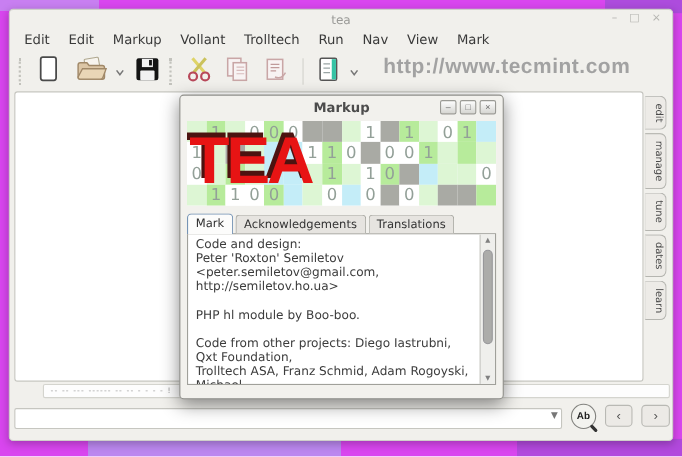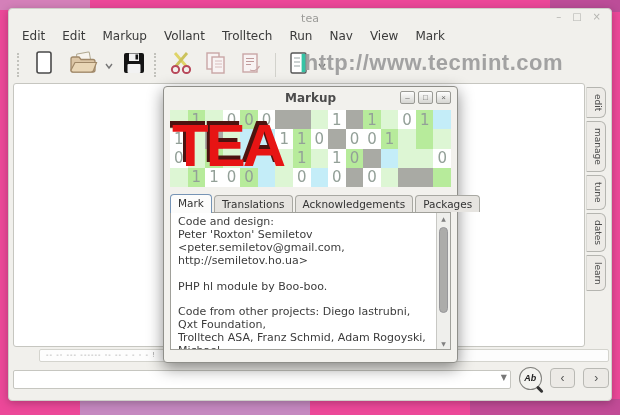--- a/index.html
+++ b/index.html
@@ -26,21 +26,21 @@
   .menubar { display:flex; gap:17px; padding:3px 0 3px 13px; font-size:12px; color:#3a3a3a; }
   .menu-item { cursor:default; }
 
   .toolbar { position:relative; height:37px; display:flex; align-items:center;
              padding-left:8px; gap:5px; }
   .handle { width:4px; height:24px; border-left:2px dotted #c2c2bc; margin-right:3px; }
   .tbtn { width:30px; height:31px; display:flex; align-items:center; justify-content:center;
           background:transparent; border:none; }
   .vsep { width:1px; height:24px; background:#d2d2cc; margin:0 4px; }
   .chev { margin-left:-3px; }
-  .watermark { position:absolute; right:48px; top:4px; font-size:22px; font-weight:bold;
+  .watermark { position:absolute; right:38px; top:4px; font-size:19px; font-weight:bold;
                color:#a2a2a2; font-family:"Liberation Sans", sans-serif; letter-spacing:.5px; }
 
   .editor { position:absolute; left:4px; top:74px; width:572px; height:264px;
             background:#fff; border:1px solid #c6c6c0; border-radius:3px; }
 
   .side-tabs { position:absolute; left:577px; top:78px; width:26px;
                display:flex; flex-direction:column; gap:3px; }
   .side-tab { writing-mode:vertical-rl; padding:6px 2px; font-size:9px; color:#4a4a4a;
               background:#edebe7; border:1px solid #b5b5b0; border-left:1px solid #d9d9d4;
               border-radius:0 6px 6px 0; text-align:center; width:20px; }
@@ -51,21 +51,21 @@
                overflow:hidden; letter-spacing:1px; }
 
   .searchrow { position:absolute; left:4px; top:357px; width:596px; height:24px;
                display:flex; align-items:center; gap:8px; }
   .combo { position:relative; width:505px; height:19px; }
   .combo input { width:100%; height:100%; border:1px solid #c6c6c0; border-radius:2px;
                  background:#fff; font-size:11px; padding:0 18px 0 4px; outline:none; }
   .combo .arrow { position:absolute; right:4px; top:4px; font-size:8px; color:#777; }
   .find-btn { position:relative; width:23px; height:23px; border-radius:50%;
               background:#f3f3ef; border:1px solid #82827e; font-size:9px; font-weight:bold;
-              color:#222; display:flex; align-items:center; justify-content:center;font-style:italic; }
+              color:#222; display:flex; align-items:center; justify-content:center; }
   .find-btn::after { content:""; position:absolute; right:-3px; bottom:-2px; width:8px; height:2.5px;
                      background:#333; transform:rotate(45deg); border-radius:2px; }
   .nav-btn { width:26px; height:20px; background:#eceae6; border:1px solid #b9b9b4;
              border-radius:4px; color:#555; font-size:12px; line-height:16px; text-align:center; }
 
   
   .dialog { position:absolute; left:163px; top:86px; width:295px; height:277px;
             background:#f2f1ed; border:1px solid #8f8f8a; border-radius:4px;
             box-shadow:0 5px 16px rgba(0,0,0,.45); z-index:5; }
   .dlg-titlebar { position:relative; height:22px; }
@@ -100,21 +100,21 @@
   .vscroll { position:absolute; right:0; top:0; bottom:0; width:14px; background:#efefec;
              border-left:1px solid #c8c8c4; }
   .scroll-arrow { position:absolute; left:0; right:0; text-align:center; font-size:6px; color:#808080; }
   .arr-up { top:2px; } .arr-down { bottom:2px; }
   .thumb { position:absolute; left:2px; right:2px; top:14px; height:86px; background:#acacaa;
            border:1px solid #97979a; border-radius:6px; }
 </style>
 </head>
 <body>
 
-<div class="desktop" style="background: #ec4899;">
+<div class="desktop" style="background: #d946ef;">
   <div class="patch p1"></div>
   <div class="patch p2"></div>
   <div class="patch p3"></div>
   <div class="patch p4"></div>
 
   <div class="window">
     <div class="titlebar">
       <span class="title">tea</span>
       <span class="win-controls">
         <span>–</span>
@@ -299,23 +299,22 @@
           <div class="cell" style="background: rgb(221, 246, 212); color: rgb(147, 160, 152);"></div>
           <div class="cell" style="background: rgb(169, 170, 164); color: rgb(147, 160, 152);"></div>
           <div class="cell" style="background: rgb(169, 170, 164); color: rgb(147, 160, 152);"></div>
           <div class="cell" style="background: rgb(183, 235, 155); color: rgb(147, 160, 152);"></div>
         </div>
       <div class="logo-text" style="color: rgb(231, 20, 20);">TEA</div>
     </div>
 
     <div class="dlg-tabs" id="dlg-tabs">
         <button class="dlg-tab active">Mark</button>
+        <button class="dlg-tab">Acknowledgements</button>
         <button class="dlg-tab">Translations</button>
-        <button class="dlg-tab">Acknowledgements</button>
-        <button class="dlg-tab">Packages</button>
       </div>
 
     <div class="dlg-text-wrap">
       <div class="dlg-text">Code and design:
 Peter 'Roxton' Semiletov &lt;peter.semiletov@gmail.com,
 http://semiletov.ho.ua&gt;
 
 PHP hl module by Boo-boo.
 
 Code from other projects: Diego Iastrubni, Qxt Foundation,

